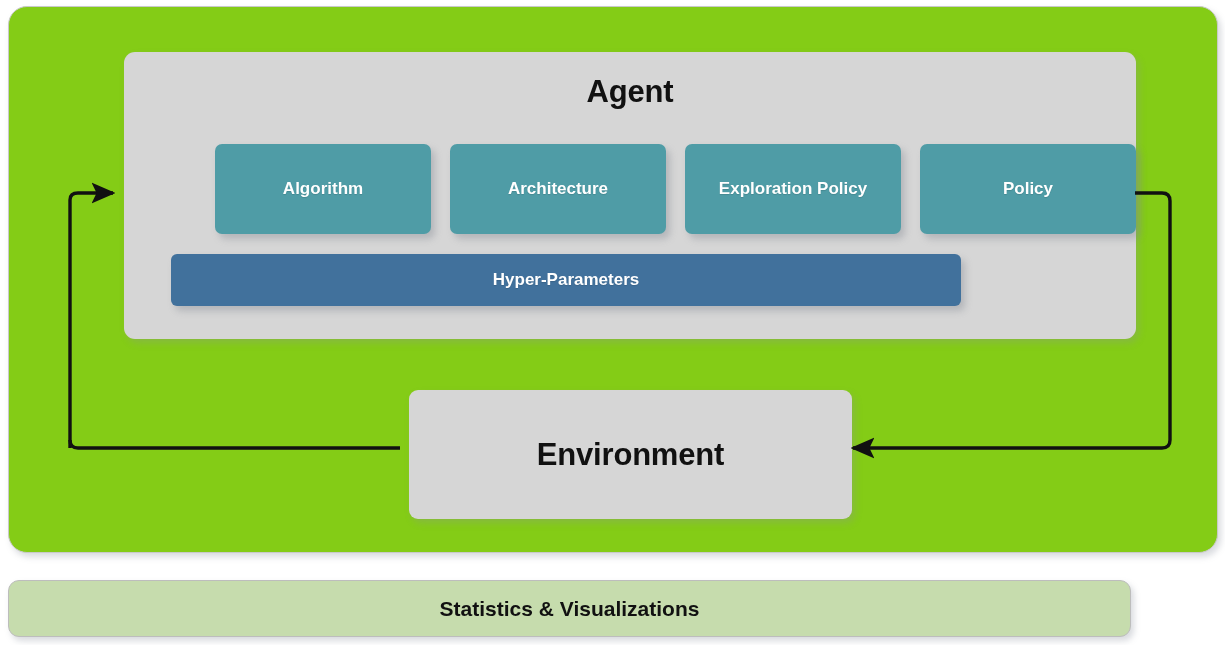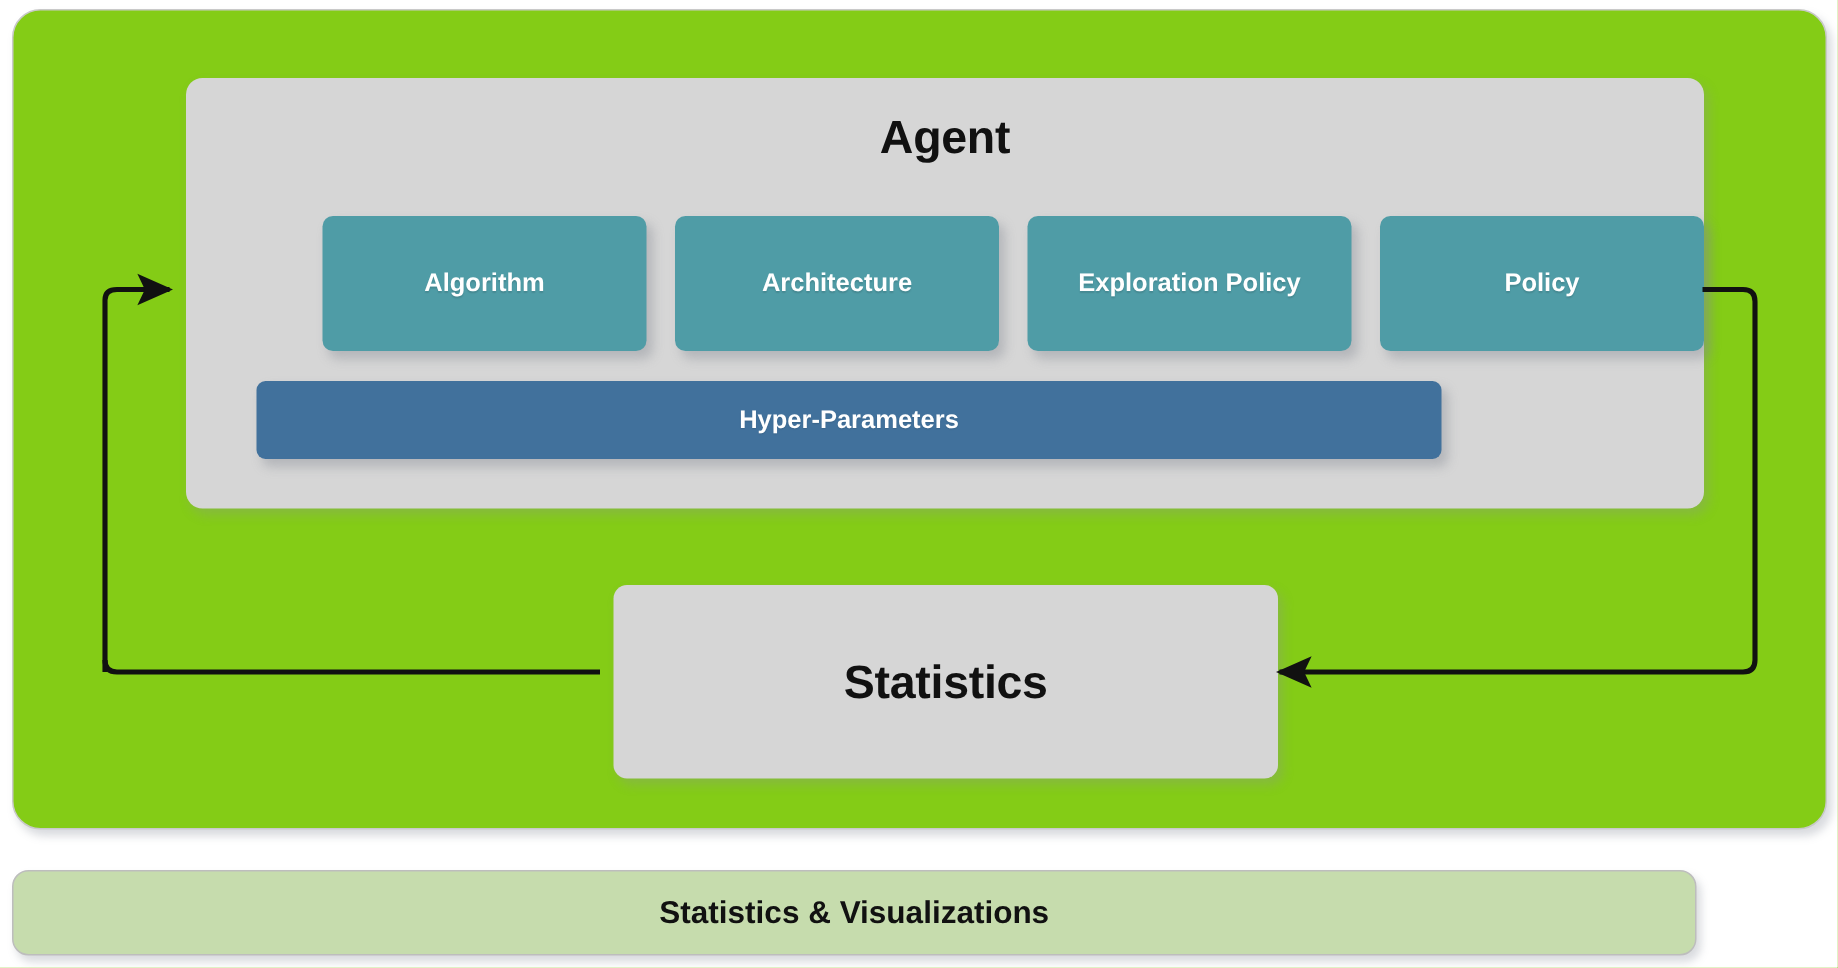--- a/index.html
+++ b/index.html
@@ -159,21 +159,21 @@
           <span>Policy</span>
         </div>
       </div>
 
       <div class="hyper-bar">
         <span>Hyper-Parameters</span>
       </div>
     </div>
 
     <div class="environment-box">
-      <span>Statistics</span>
+      <span>Environment</span>
     </div>
   </div>
 
   <svg class="loop-svg" viewBox="0 0 1225 645">
     <defs>
       <marker id="arrowRight" viewBox="0 0 10 10" refX="9" refY="5" markerWidth="7" markerHeight="7" orient="auto-start-reverse">
         <path d="M 0 0.6 L 10 5 L 0 9.4 L 2.1 5 Z" fill="#111111"></path>
       </marker>
       <marker id="arrowLeft" viewBox="0 0 10 10" refX="9" refY="5" markerWidth="7" markerHeight="7" orient="auto-start-reverse">
         <path d="M 0 0.6 L 10 5 L 0 9.4 L 2.1 5 Z" fill="#111111"></path>

